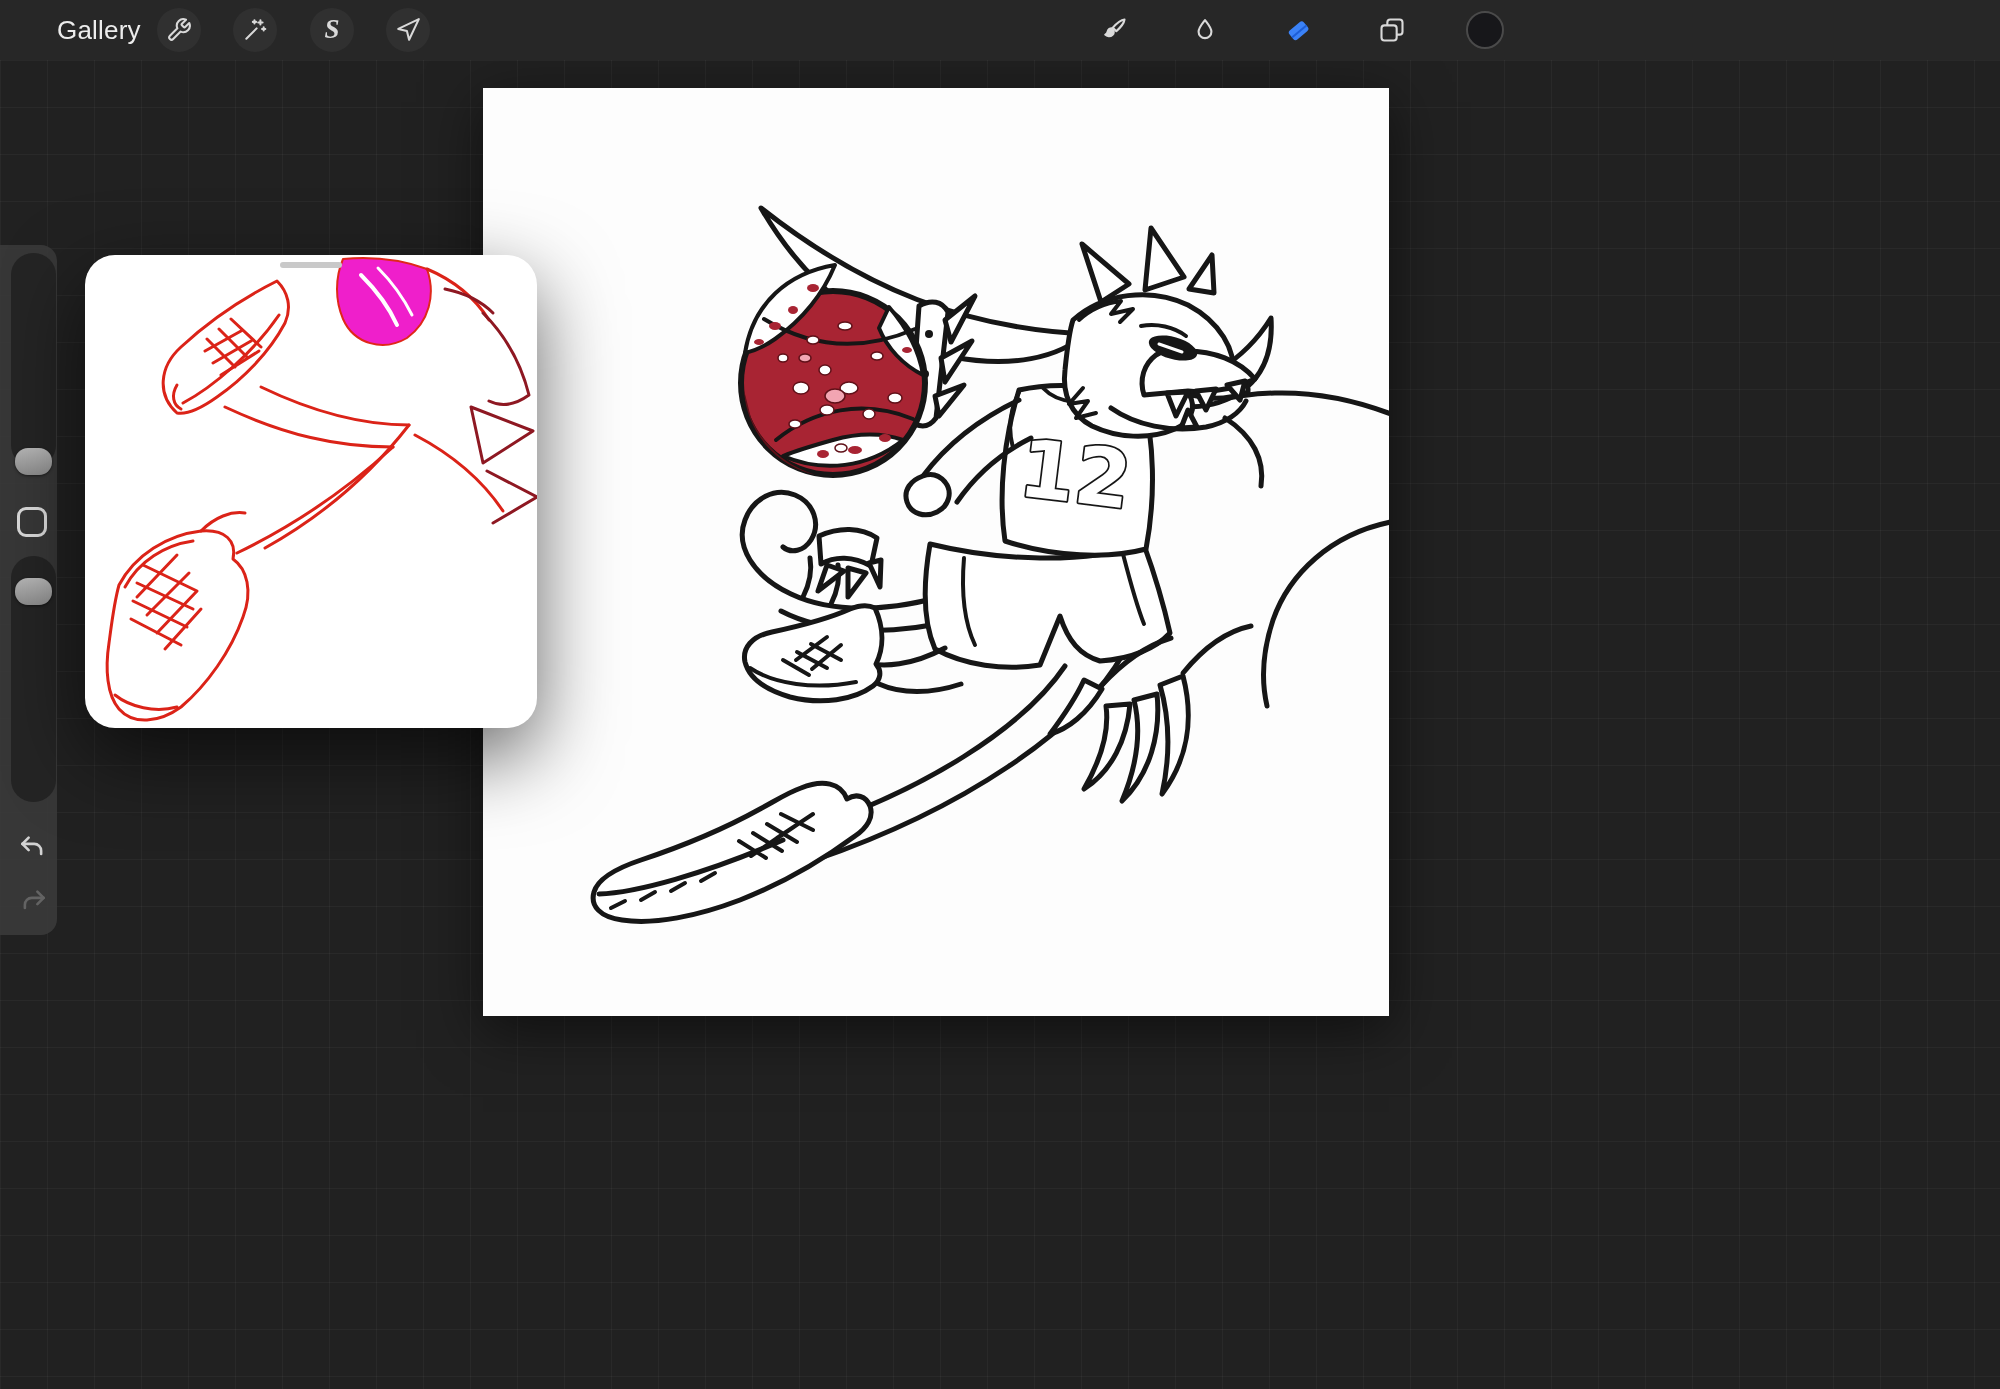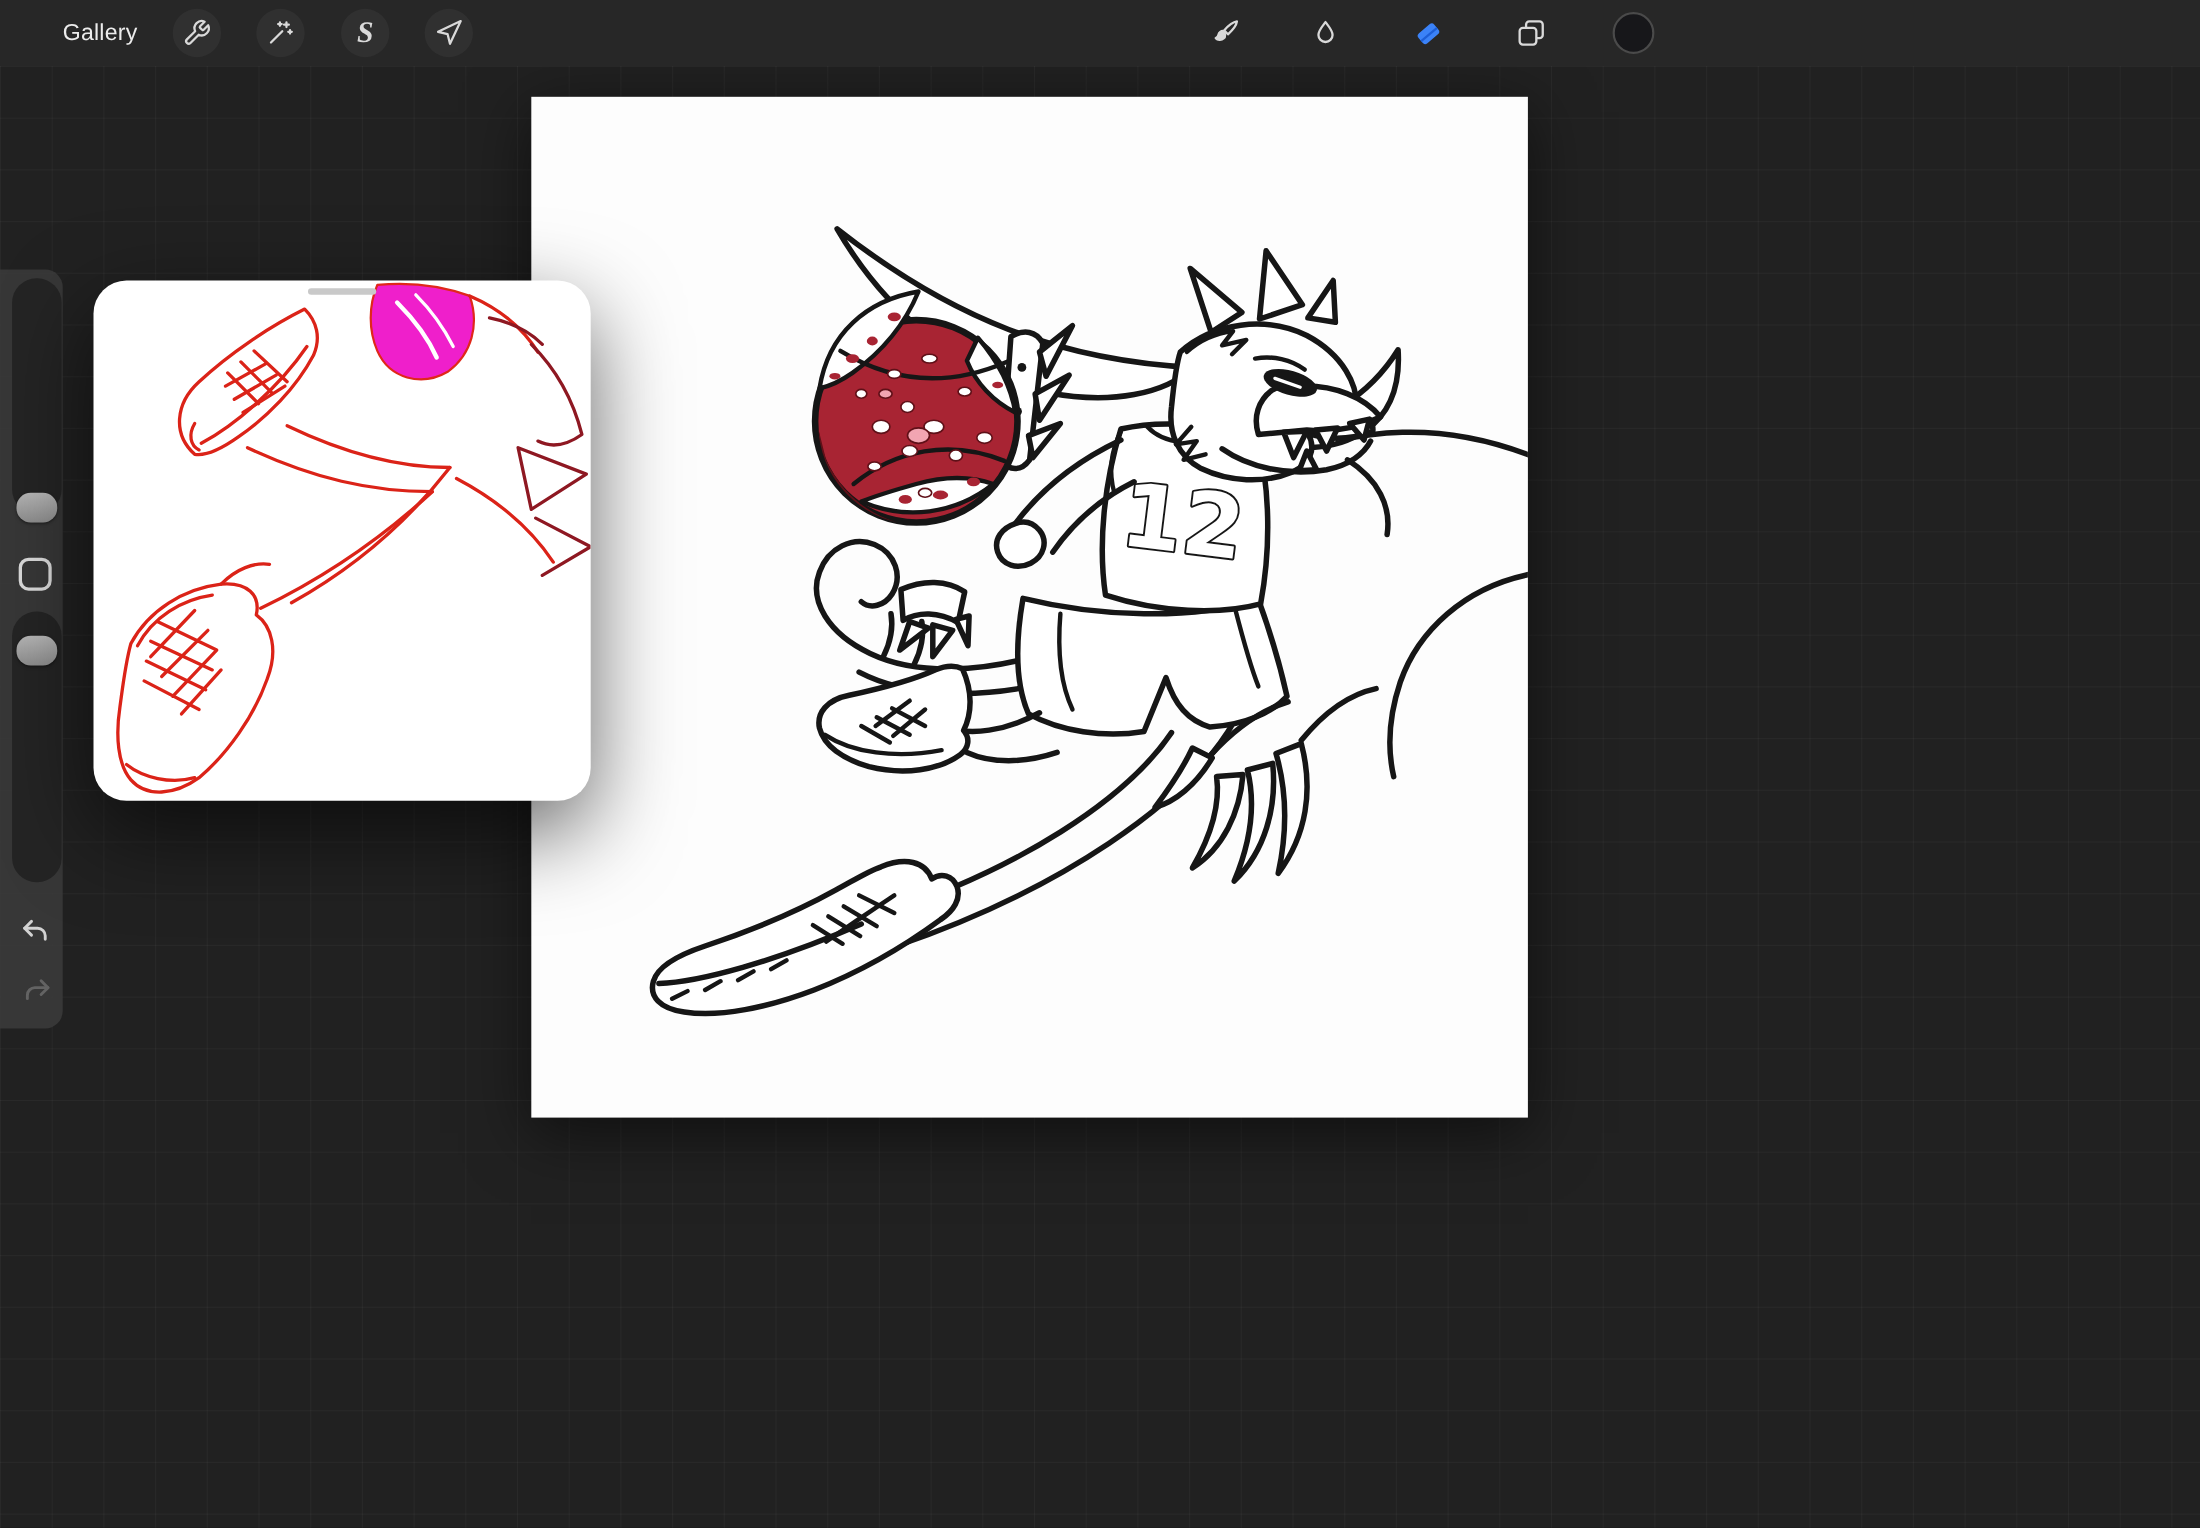--- a/index.html
+++ b/index.html
@@ -11,21 +11,21 @@
       linear-gradient(90deg, rgba(255,255,255,.035) 1px, transparent 1px);
     background-size:47px 47px;background-position:0 60px;
     font-family:"Liberation Sans", sans-serif;
   }
   
   .topbar{position:absolute;left:0;top:0;width:100%;height:60px;background:#272727;z-index:40;}
   .tb-btn{position:absolute;top:8px;width:44px;height:44px;border-radius:50%;
     display:flex;align-items:center;justify-content:center;}
   .tb-btn.faint{background:rgba(255,255,255,.045);}
   .gallery{position:absolute;left:57px;top:0;height:60px;display:flex;align-items:center;
-    color:#ececec;font-size:21px;font-weight:500;letter-spacing:.2px;}
+    color:#ececec;font-size:26px;font-weight:500;letter-spacing:.2px;}
   .sel-s{font-family:"Liberation Serif", serif;font-style:italic;font-weight:bold;
     font-size:27px;color:#d9d9d9;line-height:1;transform:translateY(-1px);}
   .icon{display:block;}
   
   .sidebar{position:absolute;left:0;top:245px;width:57px;height:690px;
     background:rgba(60,60,60,.82);border-radius:0 16px 16px 0;z-index:15;}
   .track{position:absolute;left:11px;width:45px;background:#242424;border-radius:22px;}
   .track1{top:8px;height:214px;}
   .track2{top:311px;height:246px;}
   .handle{position:absolute;left:15px;width:37px;height:27px;border-radius:13px;

